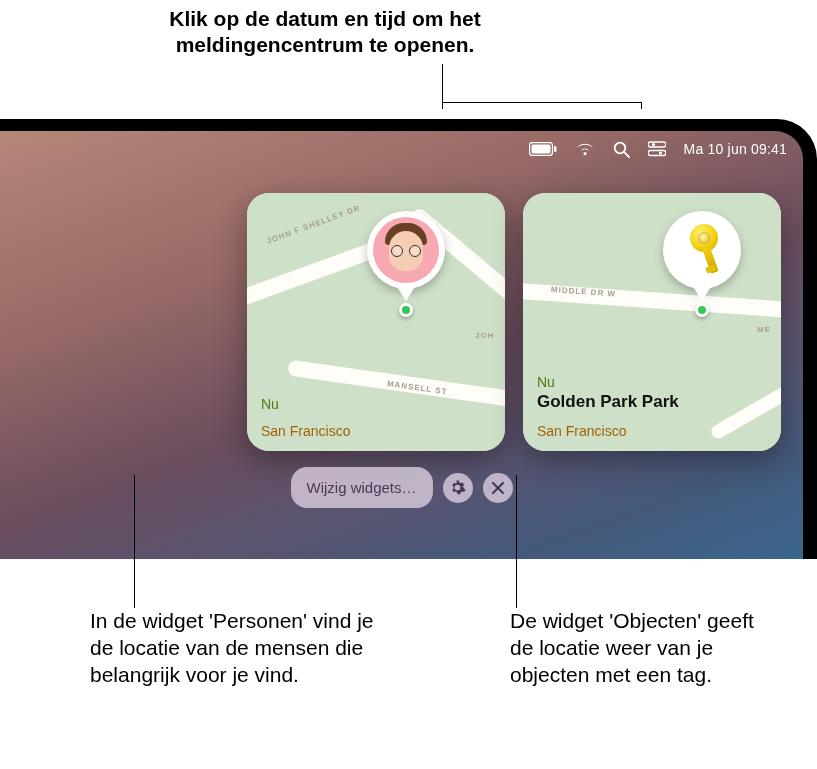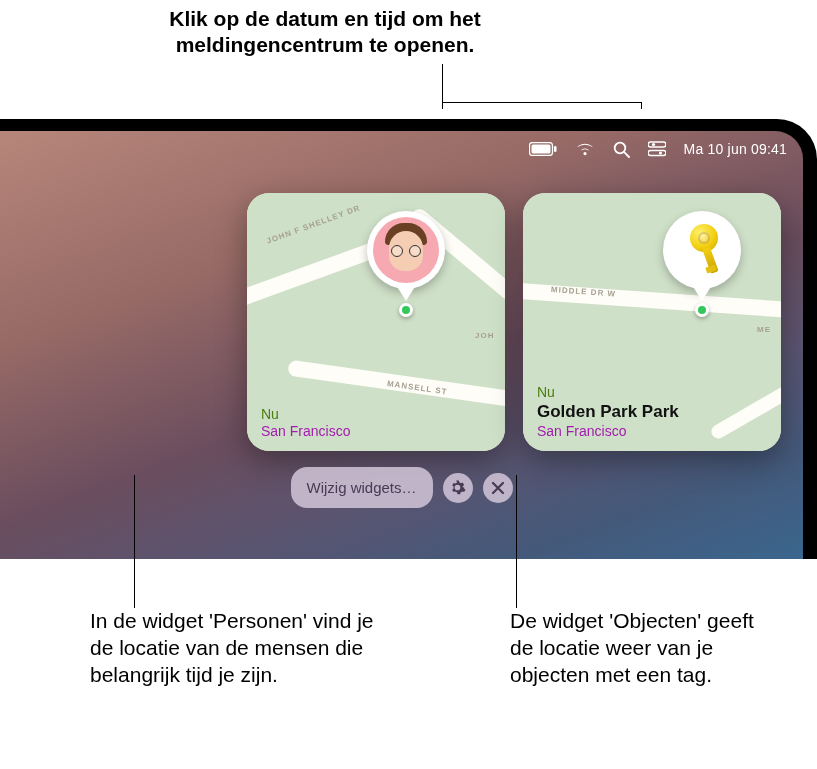--- a/index.html
+++ b/index.html
@@ -48,21 +48,21 @@
   .keyimg { width:56px; height:56px; position:relative; }
   .keyimg .bow { position:absolute; top:2px; left:16px; width:28px; height:28px; border-radius:50%; background: radial-gradient(circle at 35% 30%, #fff06a, #f2cf11 55%, #caa207); }
   .keyimg .bow::after { content:""; position:absolute; top:8px; left:8px; width:12px; height:12px; border-radius:50%; background: radial-gradient(circle at 40% 35%, #fff4a6, #eac317); box-shadow: inset 0 0 0 2px rgba(0,0,0,.12); }
   .keyimg .blade { position:absolute; top:26px; left:28px; width:8px; height:26px; background: linear-gradient(#f2cf11,#caa207); border-radius: 2px; transform: rotate(-20deg); transform-origin: top center; }
   .keyimg .tooth { position:absolute; top:44px; left:32px; width:10px; height:6px; background:#e3bf0e; border-radius:1px; transform: rotate(-20deg); }
 
   
   .wfooter { position:absolute; left:14px; bottom:12px; right:14px; }
   .w-now { font-size: 14px; color: #4d7c0f; }
   .w-title { font-size: 17px; font-weight: 700; color: #111; margin-top: 2px; }
-  .w-sub { font-size: 14px; color: #a21caf; margin-top: 1px; }
+  .w-sub { font-size: 14px; color: #a16207; margin-top: 11px; }
 
   
   .editbar { position:absolute; top: 336px; left: 50%; transform: translateX(-50%); display:flex; gap:10px; align-items:center; }
   .pill { background: rgba(210,198,216,.85); color:#4a3a54; font-size:15px; font-weight:500; padding:12px 16px; border-radius: 16px; }
   .circlebtn { width:30px; height:30px; border-radius:50%; background: rgba(210,198,216,.85); display:flex; align-items:center; justify-content:center; color:#4a3a54; }
 
   
   .caption-bottom { position:absolute; font-size:21px; line-height:1.28; color:#000; }
   .cap-left { top: 608px; left: 90px; width: 300px; }
   .cap-right { top: 608px; left: 510px; width: 260px; }
@@ -175,14 +175,14 @@
             <path d="M2 2l10 10M12 2 2 12" stroke="currentColor" stroke-width="2.2" stroke-linecap="round"></path>
           </svg>
       </div>
     </div>
 
   </div>
 </div>
 
 <div class="lead-line lead-left"></div>
 <div class="lead-line lead-right"></div>
-<div class="caption-bottom cap-left">In de widget 'Personen' vind je de locatie van de mensen die belangrijk tijd je zijn.</div>
+<div class="caption-bottom cap-left">In de widget 'Personen' vind je de locatie van de mensen die belangrijk voor je vind.</div>
 <div class="caption-bottom cap-right">De widget 'Objecten' geeft de locatie weer van je objecten met een tag.</div>
 
 </body></html>

